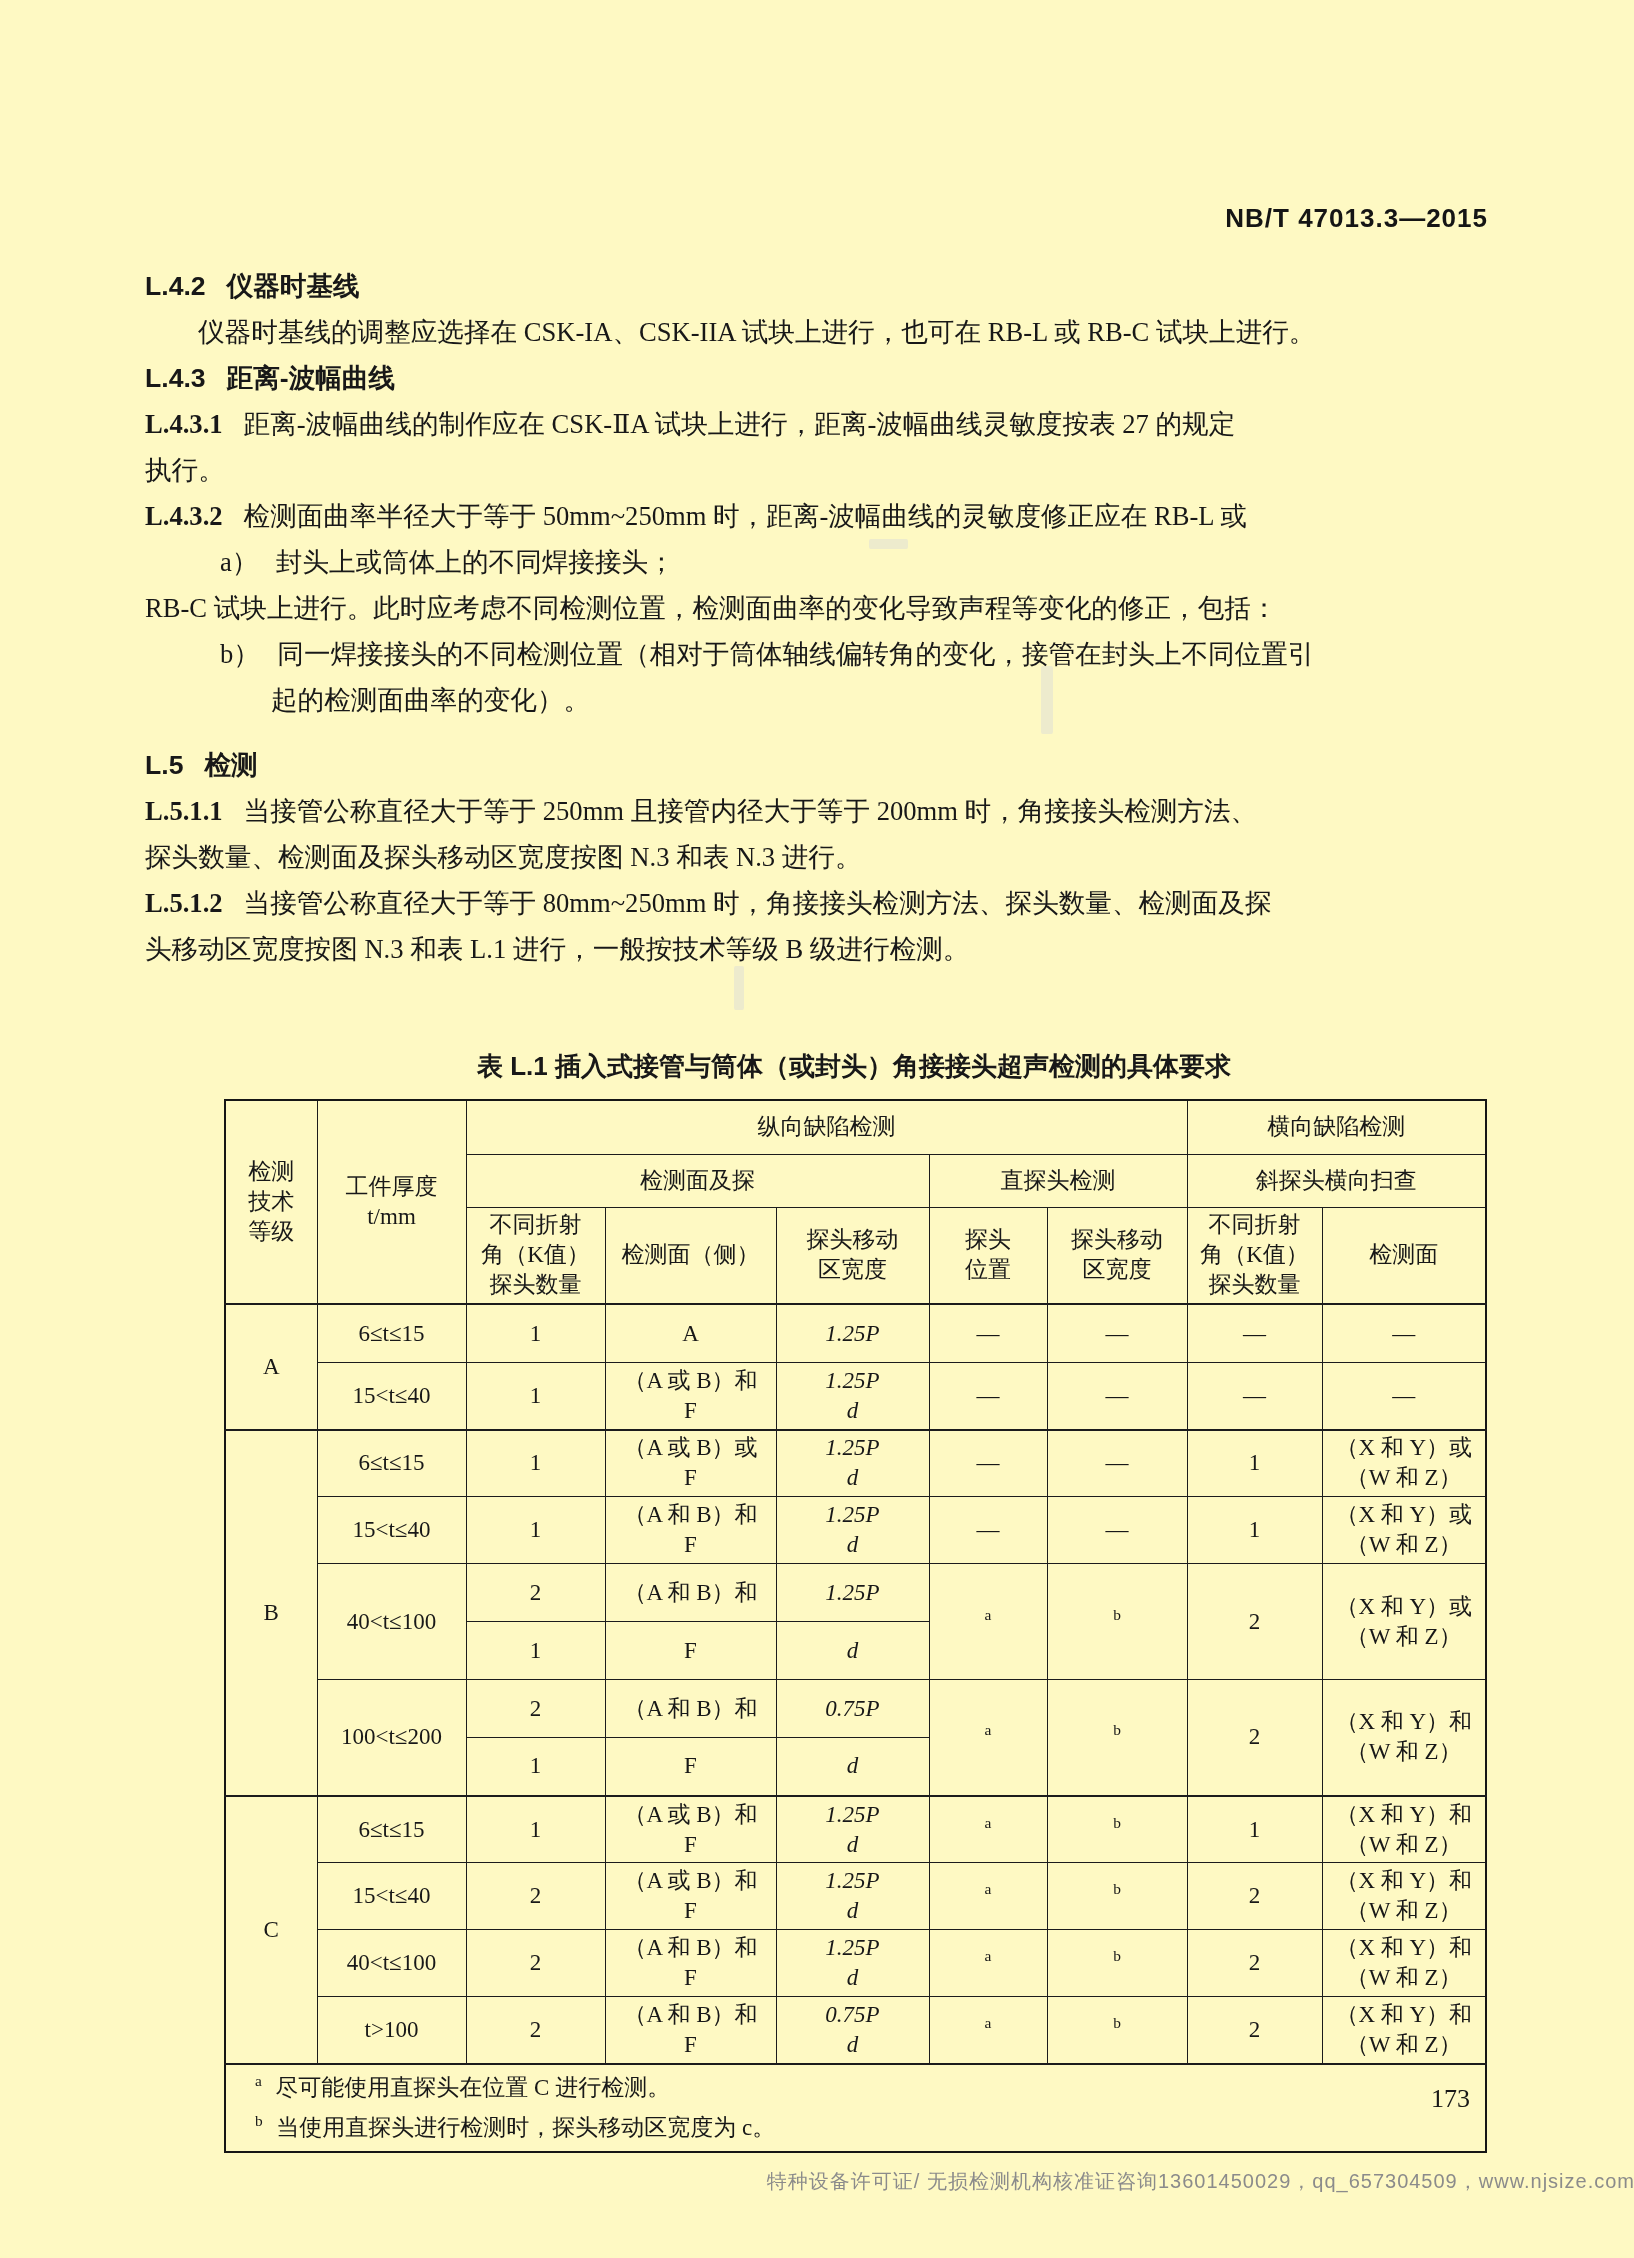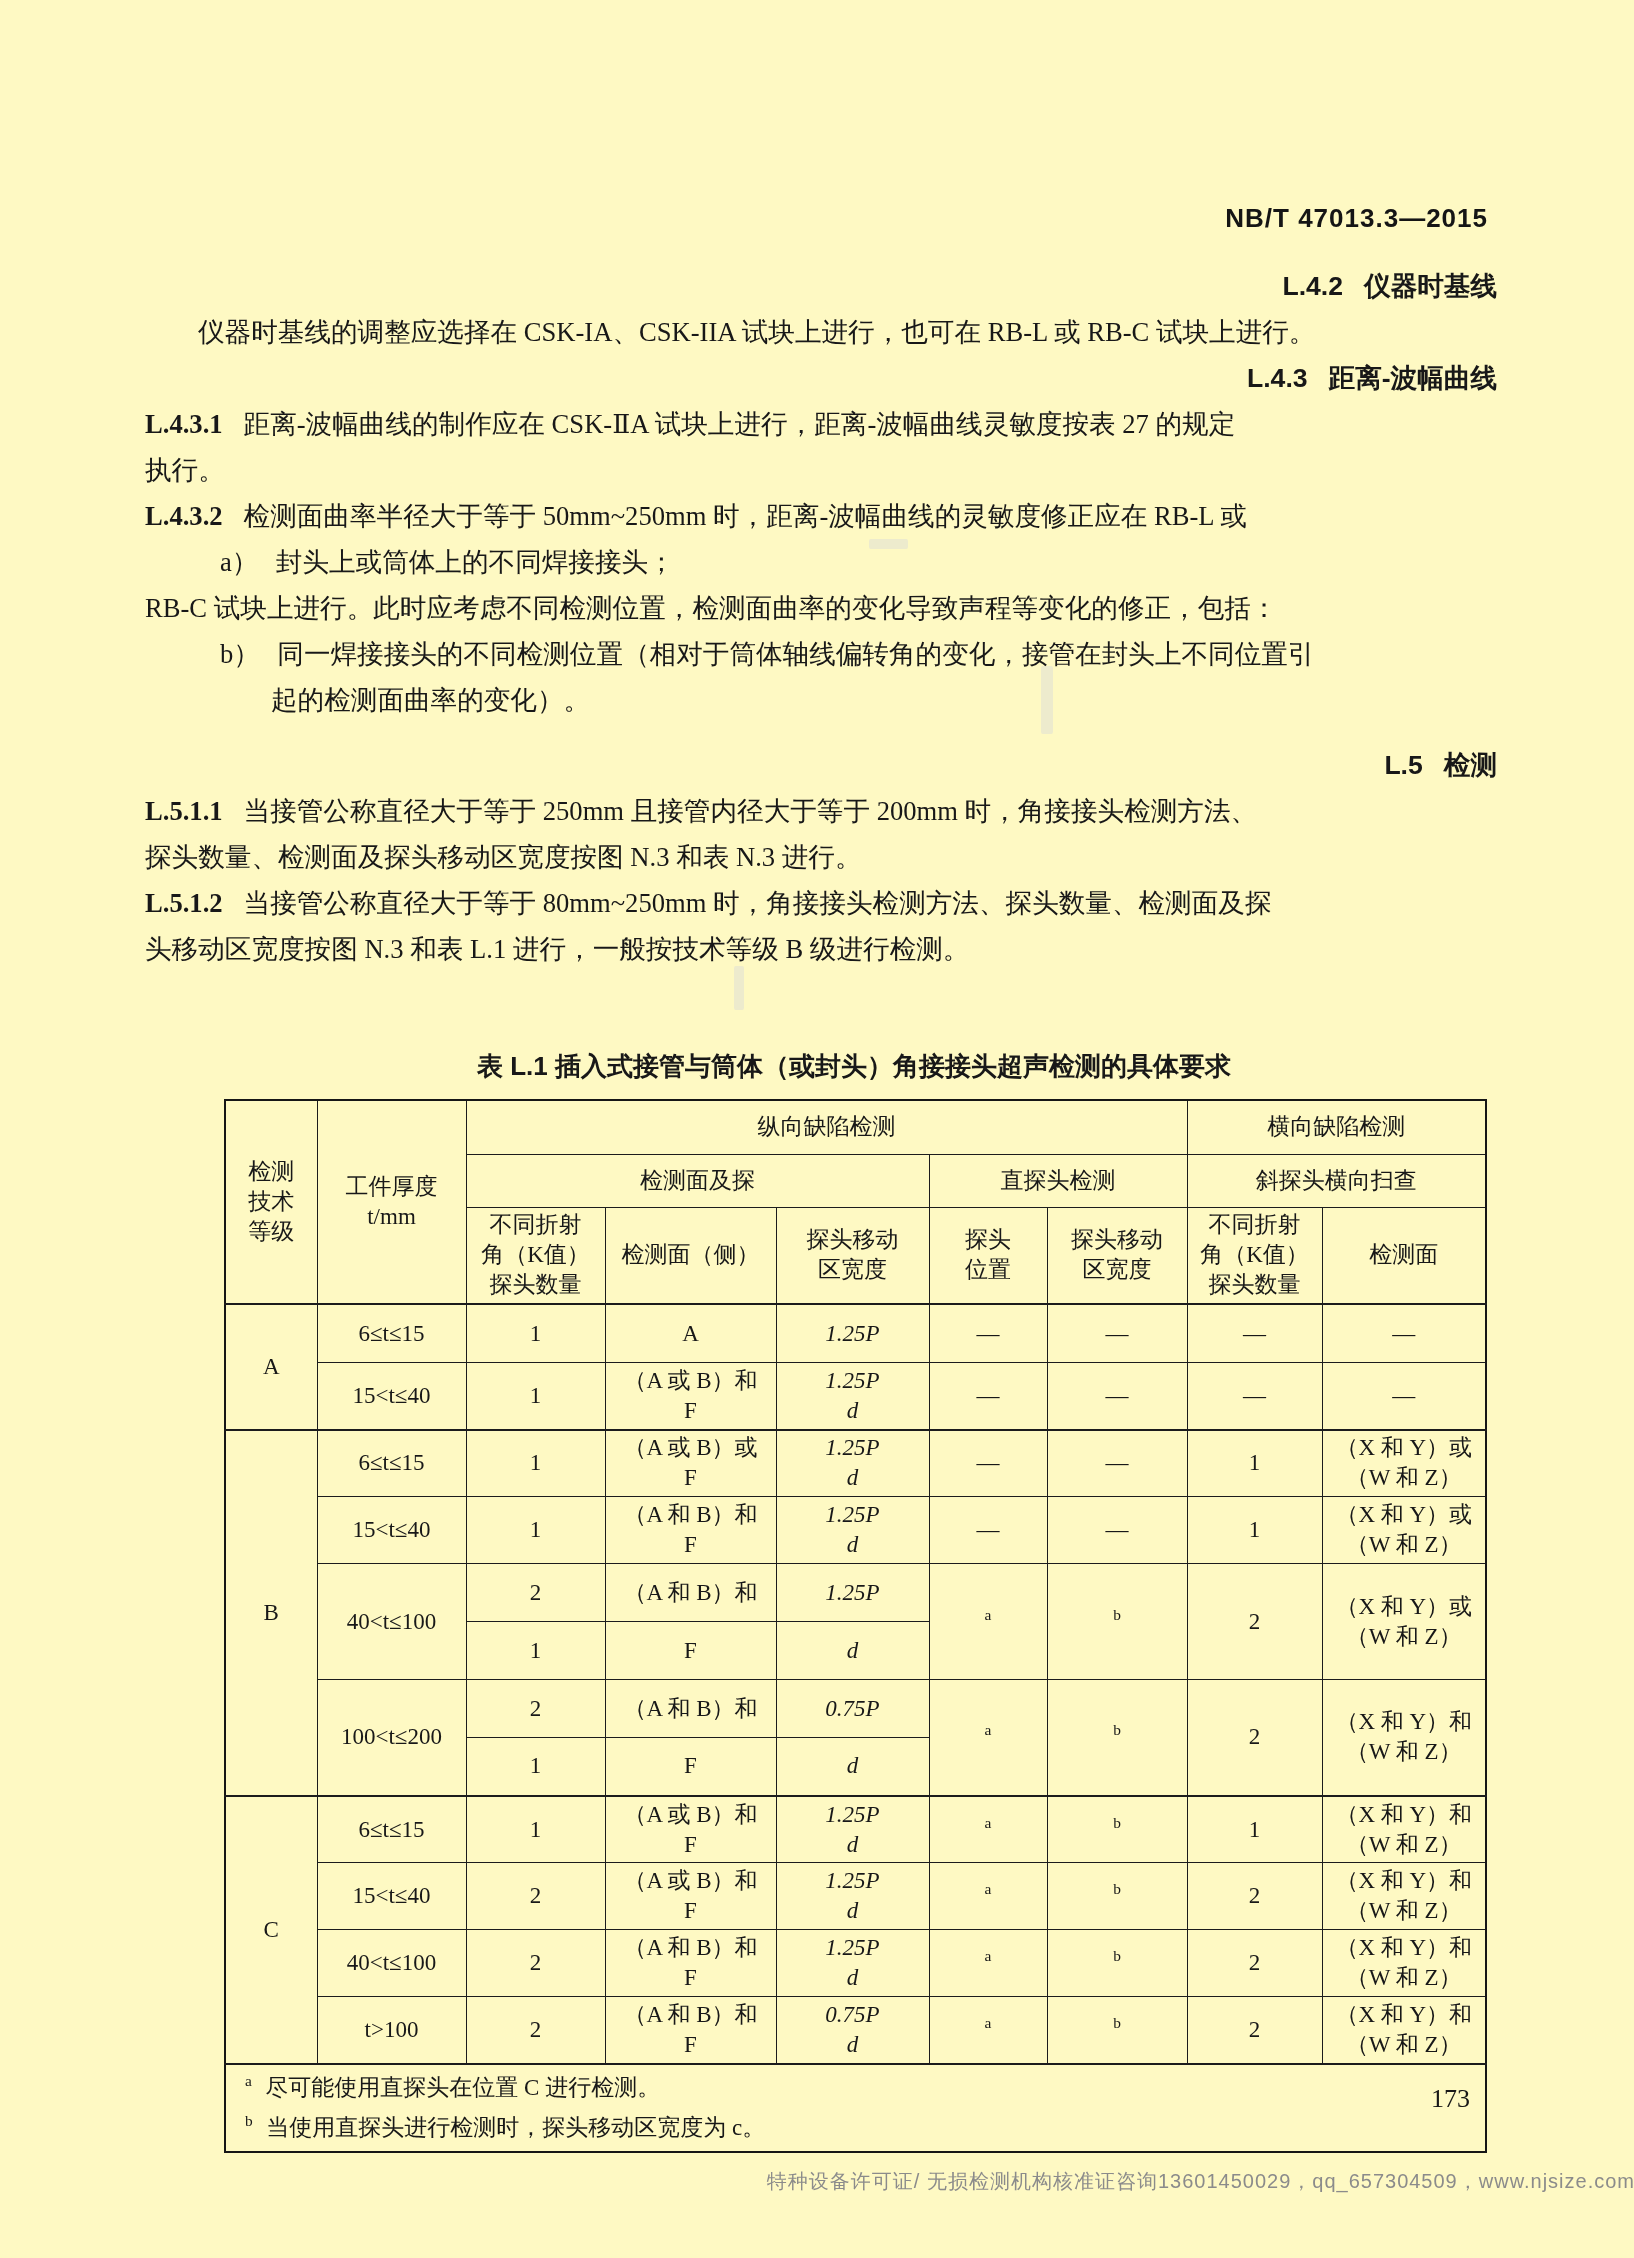--- a/index.html
+++ b/index.html
@@ -9,21 +9,21 @@
     font-family:"Liberation Serif","DejaVu Serif",serif;color:#181818;
   }
   .doc-header{
     position:absolute;top:203px;right:147px;
     font-family:"Liberation Sans","DejaVu Sans",sans-serif;
     font-weight:bold;font-size:26px;letter-spacing:1px;color:#151515;
   }
   
   #paras{position:absolute;left:145px;top:263px;width:1352px;}
   .ln{font-size:26.6px;line-height:46px;height:46px;white-space:nowrap;}
-  .ln.h{font-family:"Liberation Sans","DejaVu Sans",sans-serif;font-weight:bold;text-align:right;}
+  .ln.h{font-family:"Liberation Sans","DejaVu Sans",sans-serif;font-weight:bold;}
   .ln .num{font-weight:bold;margin-right:21px;}
   .ln.i1{padding-left:53px;}
   .ln.li{padding-left:75px;}
   .ln.li .num{font-weight:normal;margin-right:17.4px;}
   .ln.li2{padding-left:126px;}
   .ln.gap{margin-top:19.3px;}
   
   .table-title{
     position:absolute;left:224px;top:1049px;width:1260px;text-align:center;
     font-family:"Liberation Sans","DejaVu Sans",sans-serif;
@@ -40,21 +40,21 @@
     padding:2.9px 4.8px;line-height:30px;font-weight:normal;
   }
   #tbl thead tr:nth-child(1){height:54px;}
   #tbl thead tr:nth-child(2){height:53px;}
   #tbl thead tr:nth-child(3){height:83px;}
   #tbl tbody tr{height:58px;}
   #tbl tbody tr.sep td{border-top-width:2.9px;}
   #tbl .em{font-style:italic;}
   #tbl .sup{font-size:15.4px;vertical-align:super;line-height:0;}
   #tbl tr.foot{height:81px;}
-  #tbl tr.foot td{text-align:left;padding-left:19px;}
+  #tbl tr.foot td{text-align:left;padding-left:29px;}
   #tbl tr.foot .fline{line-height:40px;font-size:23px;}
   #tbl tr.foot .sup{margin-right:13.5px;}
   .pageno{position:absolute;top:2084px;right:165px;font-size:26px;}
   .watermark{
     position:absolute;top:2168px;left:0;width:100%;text-align:right;
     font-size:20px;color:#8b8b8b;letter-spacing:1px;
     font-family:"Liberation Sans","DejaVu Sans",sans-serif;
   }
   .artifact{position:absolute;background:#d9d9d9;opacity:.45;border-radius:1.9px;}
 </style>

